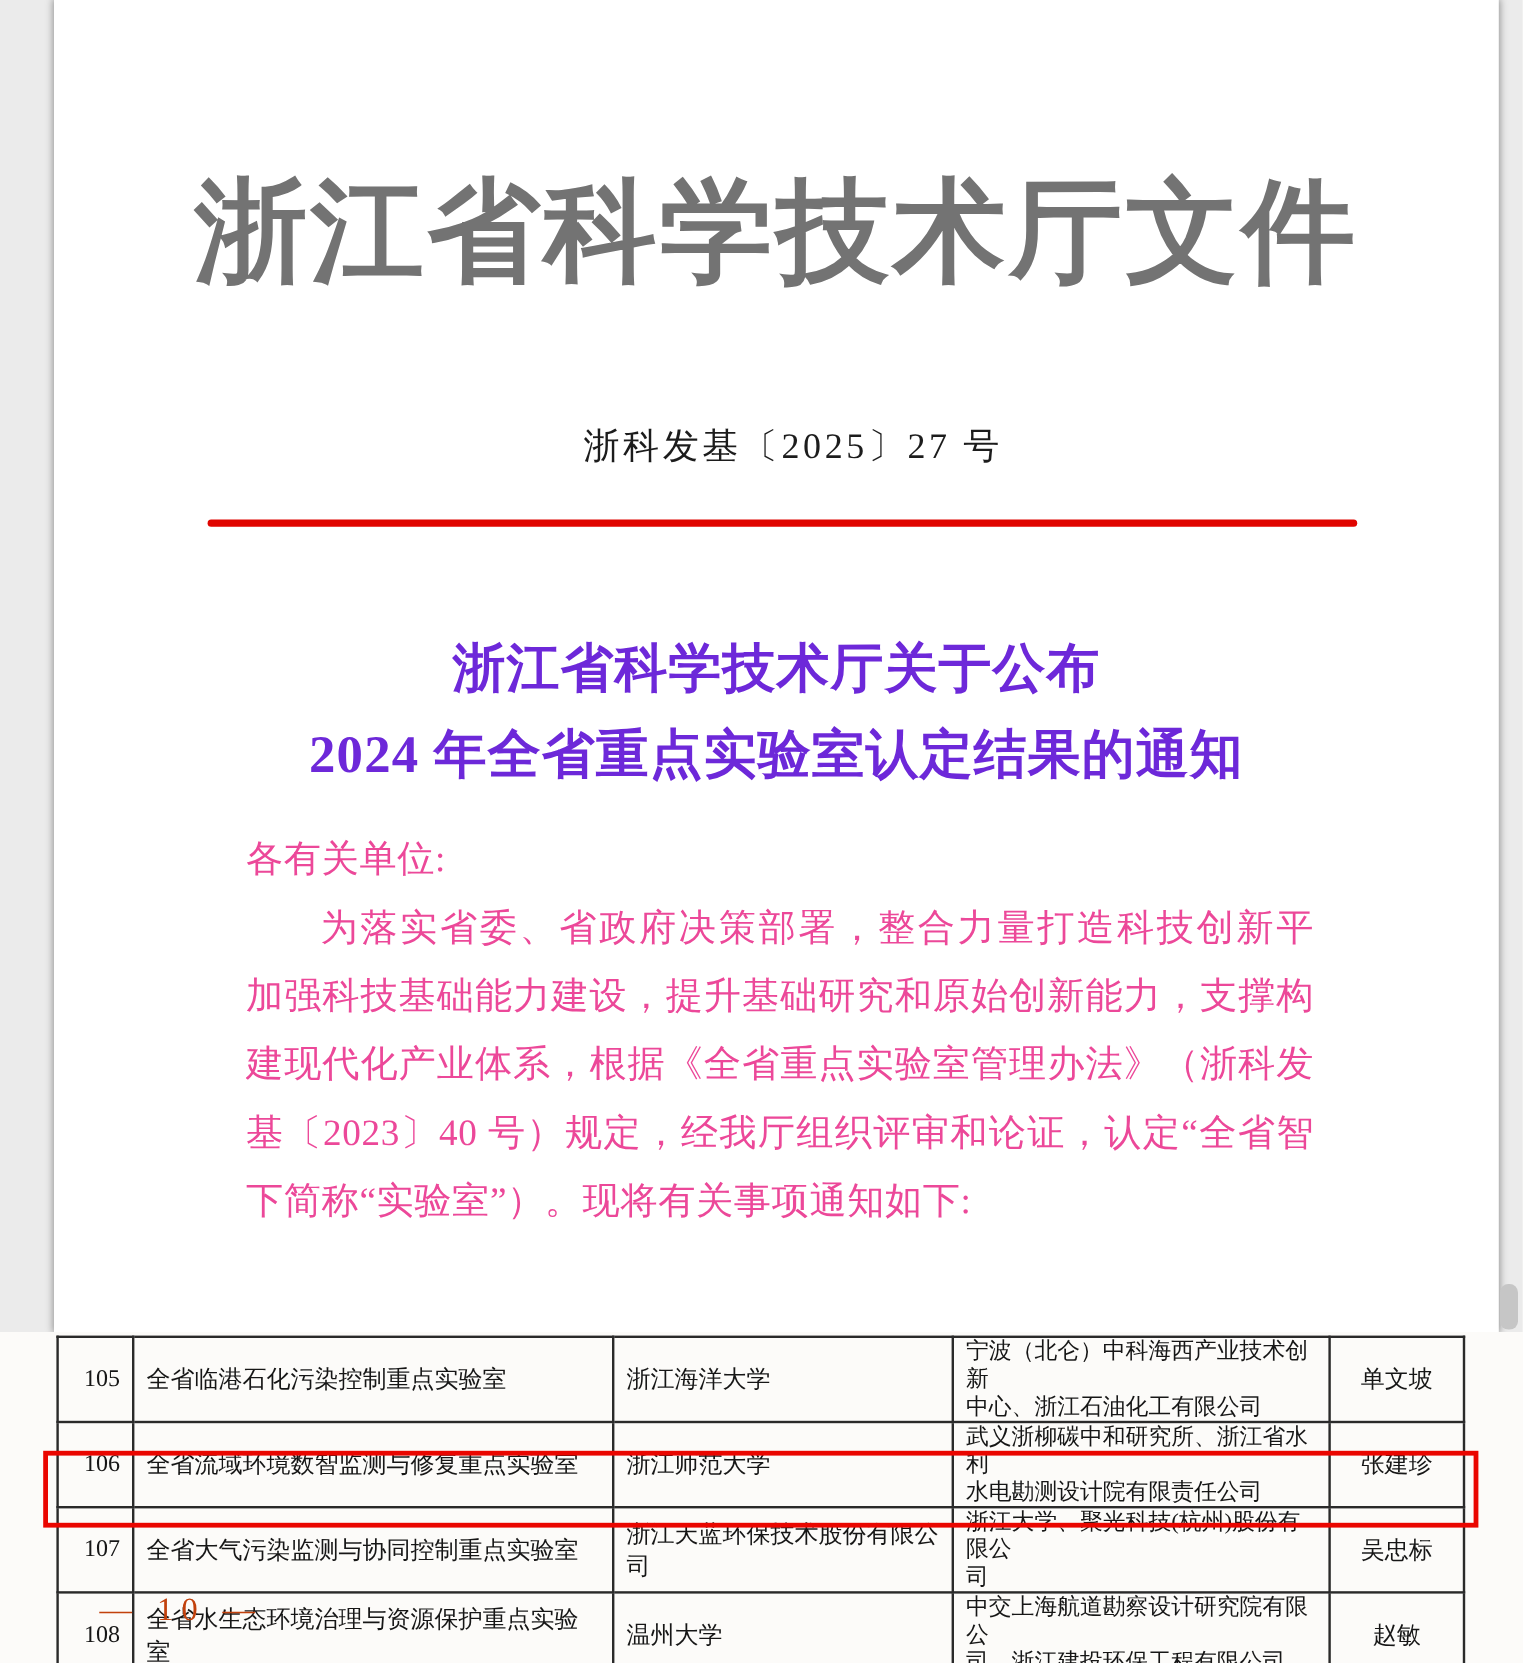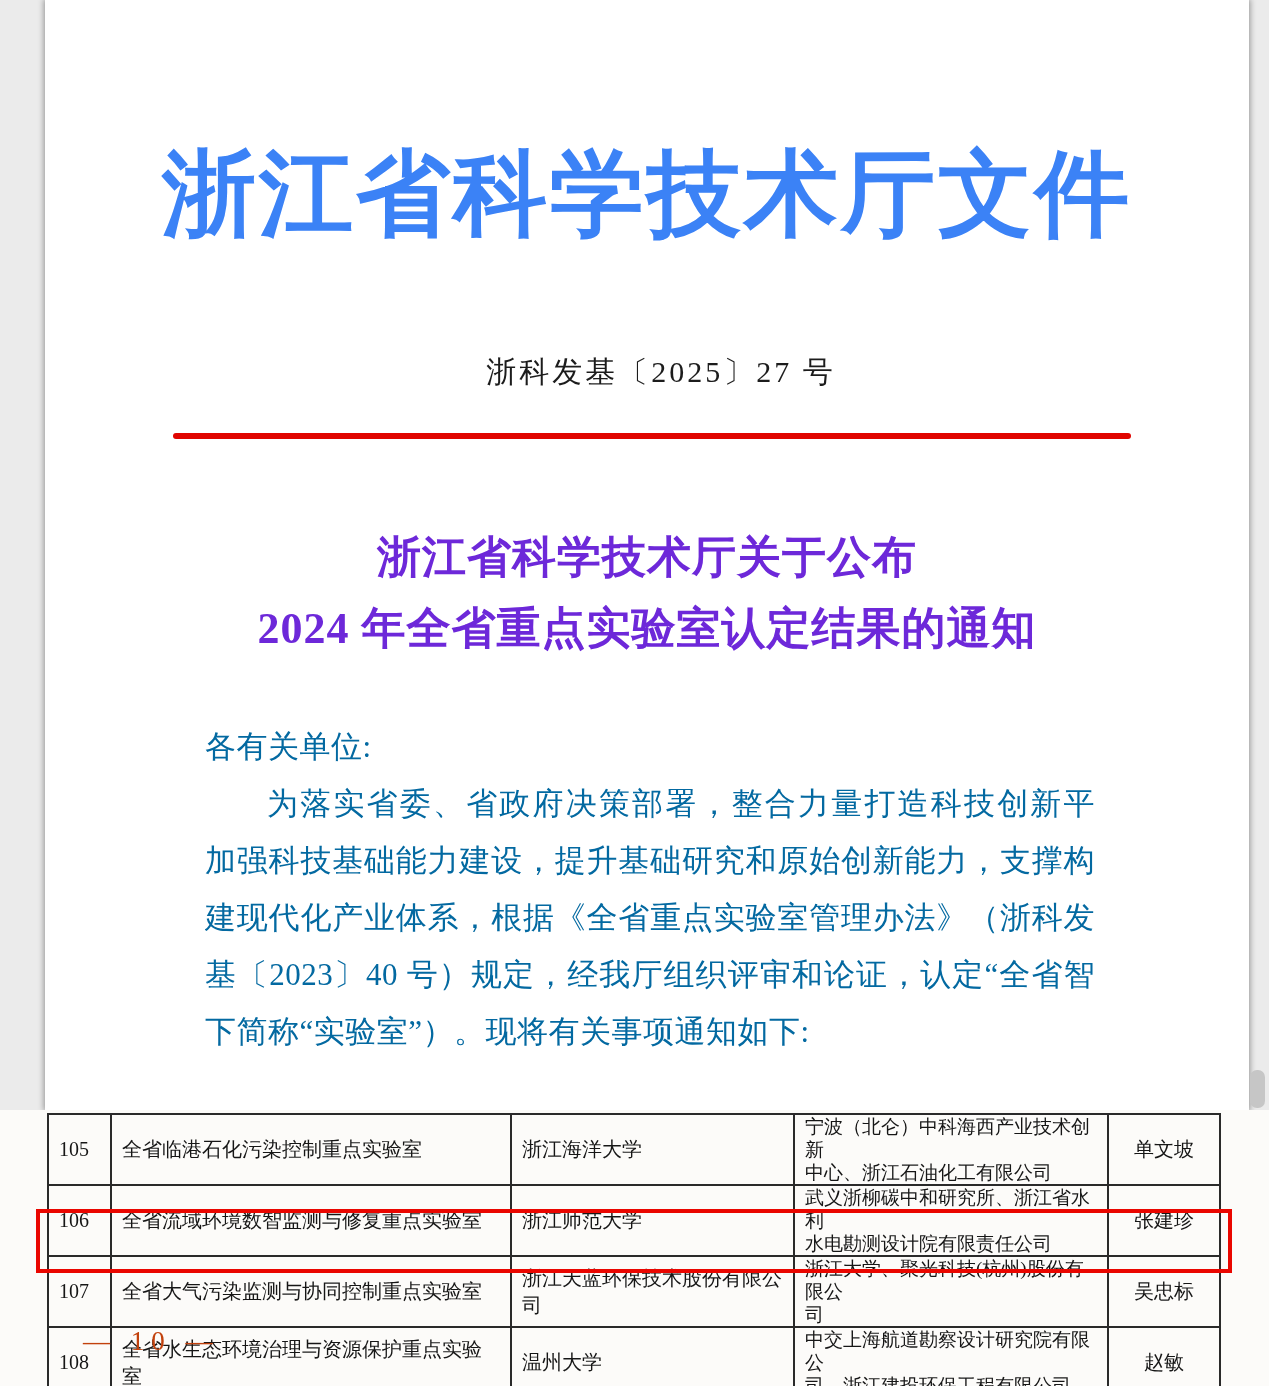--- a/index.html
+++ b/index.html
@@ -13,41 +13,41 @@
     position:absolute;left:0;top:0;width:1269px;height:1110px;
     background:#ebebeb;
   }
   .doc-page{
     position:absolute;left:45px;top:0;width:1204px;height:1110px;
     background:#ffffff;
     box-shadow:0 0 6px 1px rgba(0,0,0,.38);
   }
   .red-header{
     position:absolute;left:0;top:136px;width:100%;
-    text-align:center;color:#3b82f6;
+    text-align:center;color:#737373;
     font-size:94px;font-weight:bold;letter-spacing:3px;
     line-height:1.25;white-space:nowrap;
   }
   .doc-no{
     position:absolute;left:14px;top:352px;width:100%;
     text-align:center;color:#1c1c1c;
     font-size:30px;letter-spacing:3px;
   }
   .red-rule{
     position:absolute;left:128px;top:433px;width:958px;height:6px;
     background:#e00500;border-radius:3px;
   }
   .doc-title{
     position:absolute;left:0;top:522px;width:100%;
     text-align:center;color:#6d28d9;
     font-size:44px;font-weight:bold;line-height:71px;letter-spacing:1px;
   }
   .doc-body{
-    position:absolute;left:160px;top:718px;width:890px;
-    color:#0369a1;font-size:31px;letter-spacing:.5px;
+    position:absolute;left:160px;top:687px;width:890px;
+    color:#ec4899;font-size:31px;letter-spacing:.5px;
   }
   .doc-body .line{height:57px;line-height:57px;white-space:nowrap;}
   .doc-body .just{
     white-space:normal;text-align:justify;text-align-last:justify;
     overflow:hidden;
   }
   .doc-body .indent{text-indent:2em;}
   
   .table-section{
     position:absolute;left:0;top:1110px;width:1269px;height:276px;
@@ -56,21 +56,21 @@
   table.results{
     position:absolute;left:47px;top:3px;
     border-collapse:collapse;table-layout:fixed;
     font-size:20px;color:#161616;
   }
   table.results td{
     border:2px solid #2a2a2a;
     padding:0 10px;vertical-align:middle;
     overflow:hidden;
   }
-  td.c-no{width:41px;text-align:left;padding:0;}
+  td.c-no{width:41px;text-align:right;padding:0;}
   td.c-lab{width:378px;}
   td.c-inst{width:261px;border-radius:14px;}
   td.c-part{width:292px;font-size:19px;line-height:23px;white-space:pre-line;padding:2px 8px;}
   td.c-dir{width:90px;text-align:center;padding:0;}
   tr.r0{height:50px;}
   tr.r1{height:49px;}
   tr.r2{height:51px;}
   tr.r3{height:49px;}
   .red-box{
     position:absolute;left:36px;top:99px;width:1188px;height:56px;

